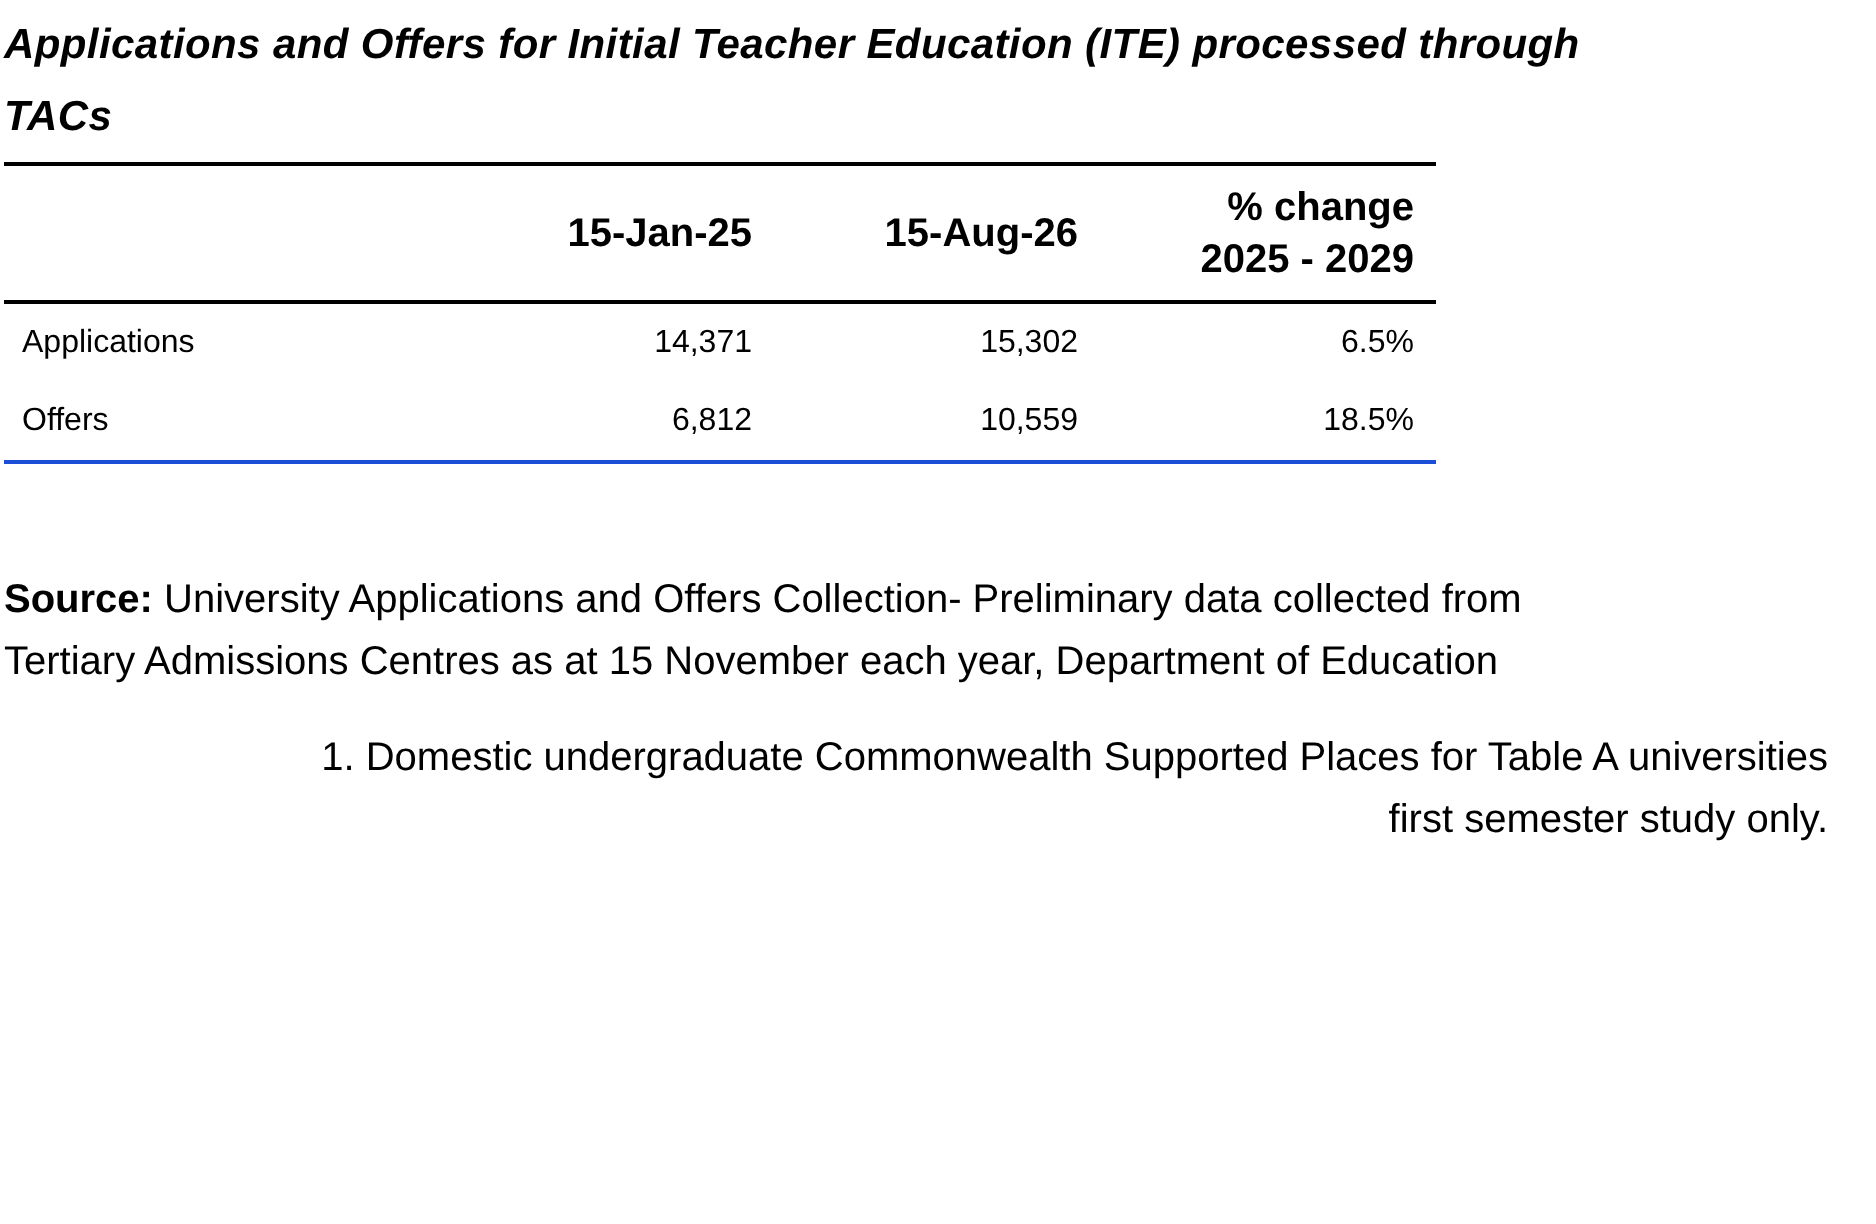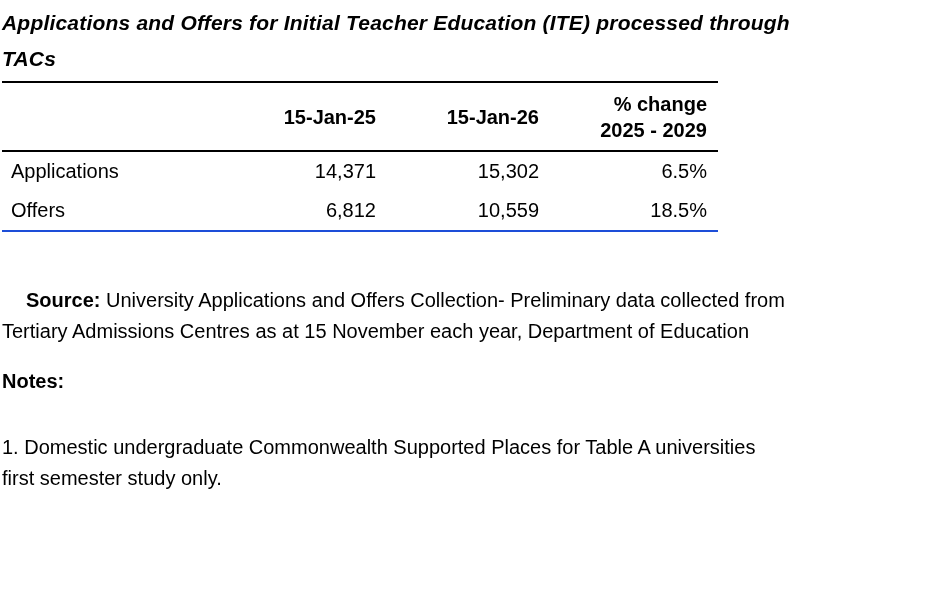--- a/index.html
+++ b/index.html
@@ -39,62 +39,62 @@
   }
   table.data-table th {
     font-size: 20px;
     font-weight: bold;
     line-height: 26px;
     vertical-align: middle;
     padding: 8px 0 7px 0;
     white-space: pre-line;
   }
   table.data-table td {
-    font-size: 20px;
+    font-size: 16px;
     line-height: 39px;
     height: 39px;
     padding: 0;
   }
   .col-label { width: 210px; }
   .col-a { width: 175px; }
   .col-b { width: 163px; }
   .col-c { width: 168px; }
   .cell-label { text-align: left; padding-left: 9px !important; }
   .cell-num   { text-align: right; padding-right: 11px !important; }
   .para {
     margin: 0;
     font-size: 20px;
     line-height: 31px;
     white-space: pre-line;
   }
   .source-para { margin-top: 53px; }
-  .bold { font-weight: bold; margin-left: 24px; }
+  .bold { font-weight: bold; }
   .notes-heading { margin-top: 19px; font-weight: bold; }
-  .note { margin-top: 35px; }
+  .note { margin-top: 17px; text-align: right; }
 </style>
 </head>
 <body>
 
 <div class="page">
 
   <h1 class="title">Applications and Offers for Initial Teacher Education (ITE) processed through
 TACs</h1>
 
   <table class="data-table">
     <colgroup>
       <col class="col-label">
       <col class="col-a">
       <col class="col-b">
       <col class="col-c">
     </colgroup>
     <thead>
       <tr>
         <th class="cell-label"></th>
         <th class="cell-num">15-Jan-25</th>
-        <th class="cell-num">15-Jan-26</th>
+        <th class="cell-num">15-Aug-26</th>
         <th class="cell-num">% change
 2025 - 2029</th>
       </tr>
     </thead>
     <tbody>
       <tr>
         <td class="cell-label">Applications</td>
         <td class="cell-num">14,371</td>
         <td class="cell-num">15,302</td>
         <td class="cell-num">6.5%</td>
@@ -104,18 +104,17 @@
         <td class="cell-num">6,812</td>
         <td class="cell-num">10,559</td>
         <td class="cell-num">18.5%</td>
       </tr>
     </tbody>
   </table>
 
   <p class="para source-para"><span class="bold">Source:</span><span> University Applications and Offers Collection- Preliminary data collected from
 Tertiary Admissions Centres as at 15 November each year, Department of Education</span></p>
 
-  <p class="para notes-heading">Notes:</p>
 
   <p class="para note">1. Domestic undergraduate Commonwealth Supported Places for Table A universities
 first semester study only.</p>
 
 </div>
 
 </body></html>

